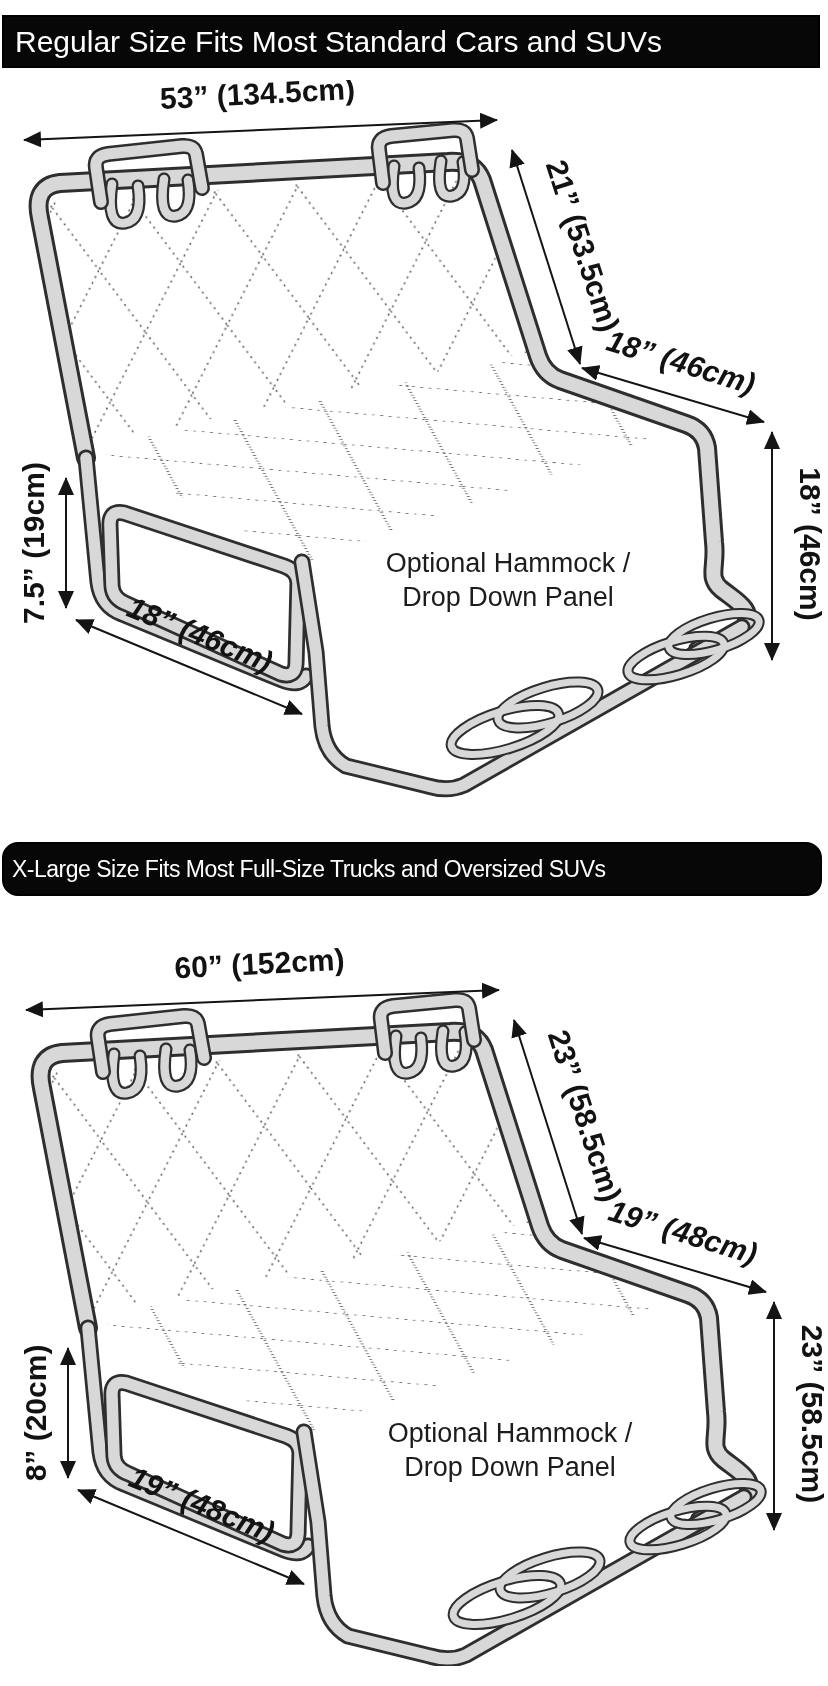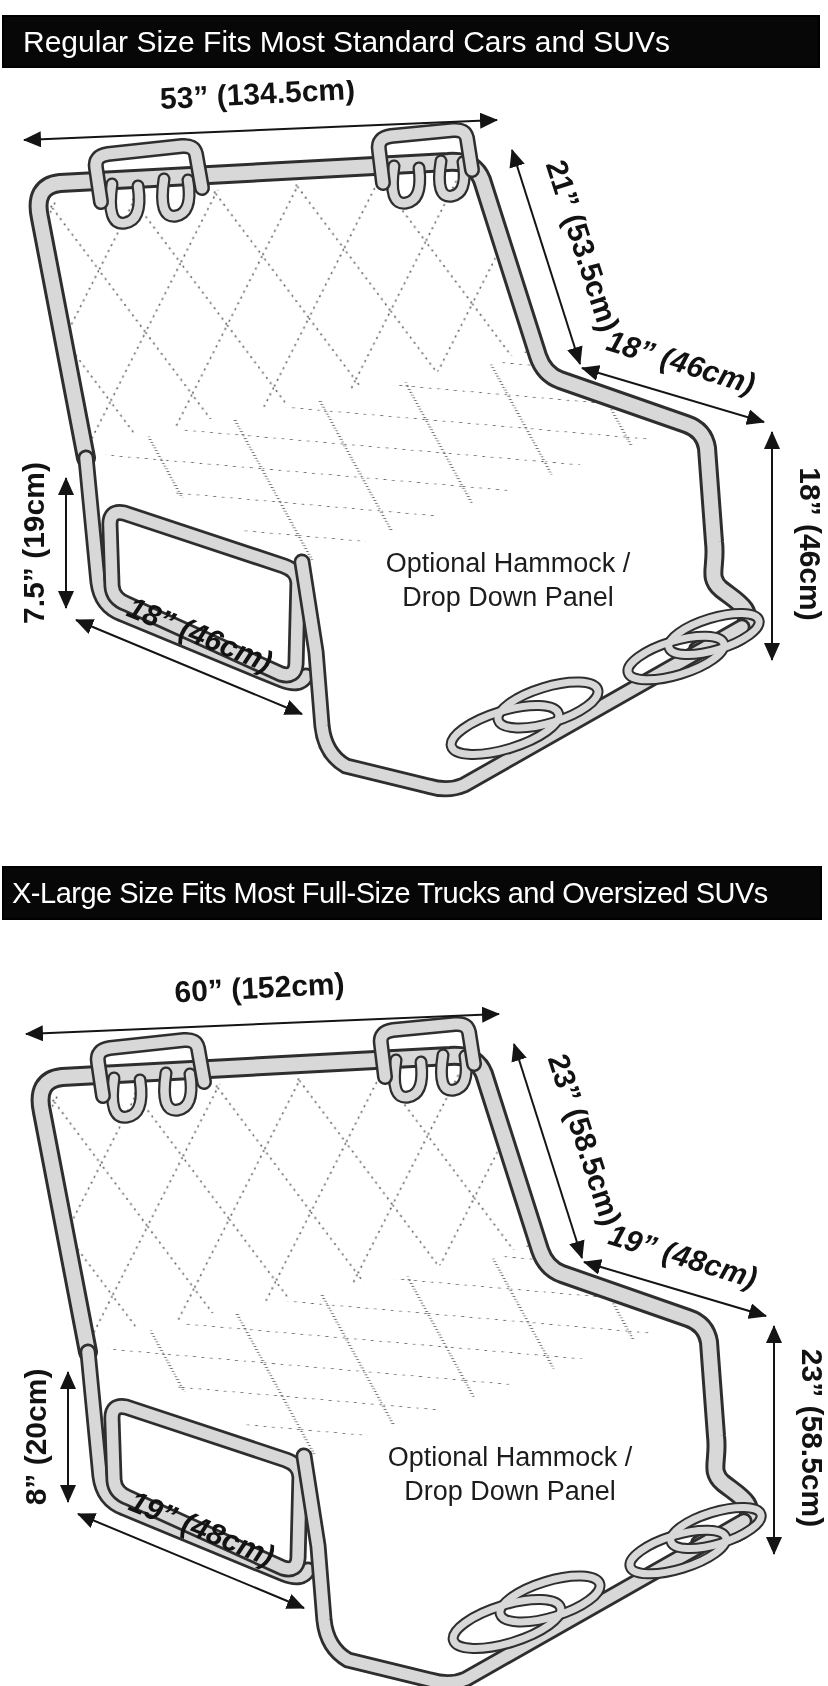--- a/index.html
+++ b/index.html
@@ -1,20 +1,20 @@
 <!DOCTYPE html>
 <html><head>
 <meta charset="utf-8">
 <style>
   html,body{margin:0;padding:0;background:#ffffff;}
   body{width:828px;font-family:"Liberation Sans",sans-serif;}
   .size-header{background:#070707;color:#fff;border:2px solid #000;
     display:flex;align-items:center;box-sizing:border-box;}
-  .size-header.reg{margin:15px 8px 0 2px;height:53px;font-size:30px;padding-left:19px;}
-  .size-header.xl{margin:56px 6px 0 2px;height:54px;font-size:29px;padding-left:8px;letter-spacing:-0.5px;}
+  .size-header.reg{margin:15px 8px 0 2px;height:53px;font-size:30px;padding-left:11px;}
+  .size-header.xl{margin:32px 6px 0 2px;height:54px;font-size:23px;padding-left:8px;letter-spacing:-0.5px;border-radius:16px;}
   svg{display:block;}
   .diagram1{margin-top:12px;}
   .diagram2{margin-top:14px;}
   
   .bD{fill:none;stroke:#2e2e2e;stroke-linecap:round;stroke-linejoin:round;}
   .bG{fill:none;stroke:#d8d8d8;stroke-linecap:round;stroke-linejoin:round;}
   .frD{stroke-width:20px;} .frG{stroke-width:14px;}
   .mdD{stroke-width:17px;} .mdG{stroke-width:11.5px;}
   .stD{stroke-width:16px;} .stG{stroke-width:11px;}
   .ulD{stroke-width:13px;} .ulG{stroke-width:8.5px;}

